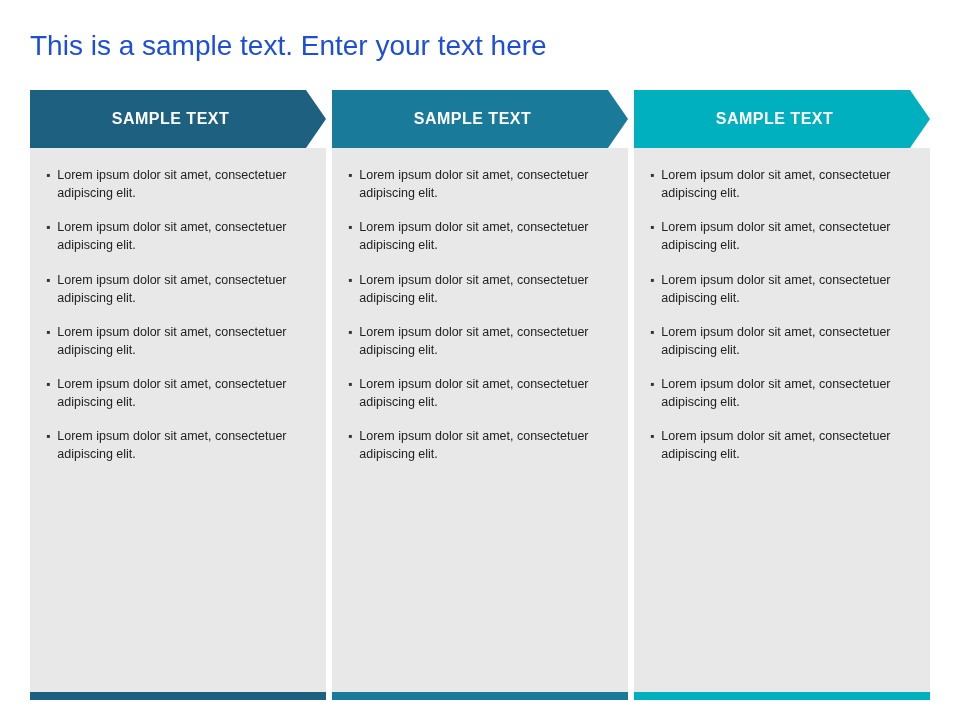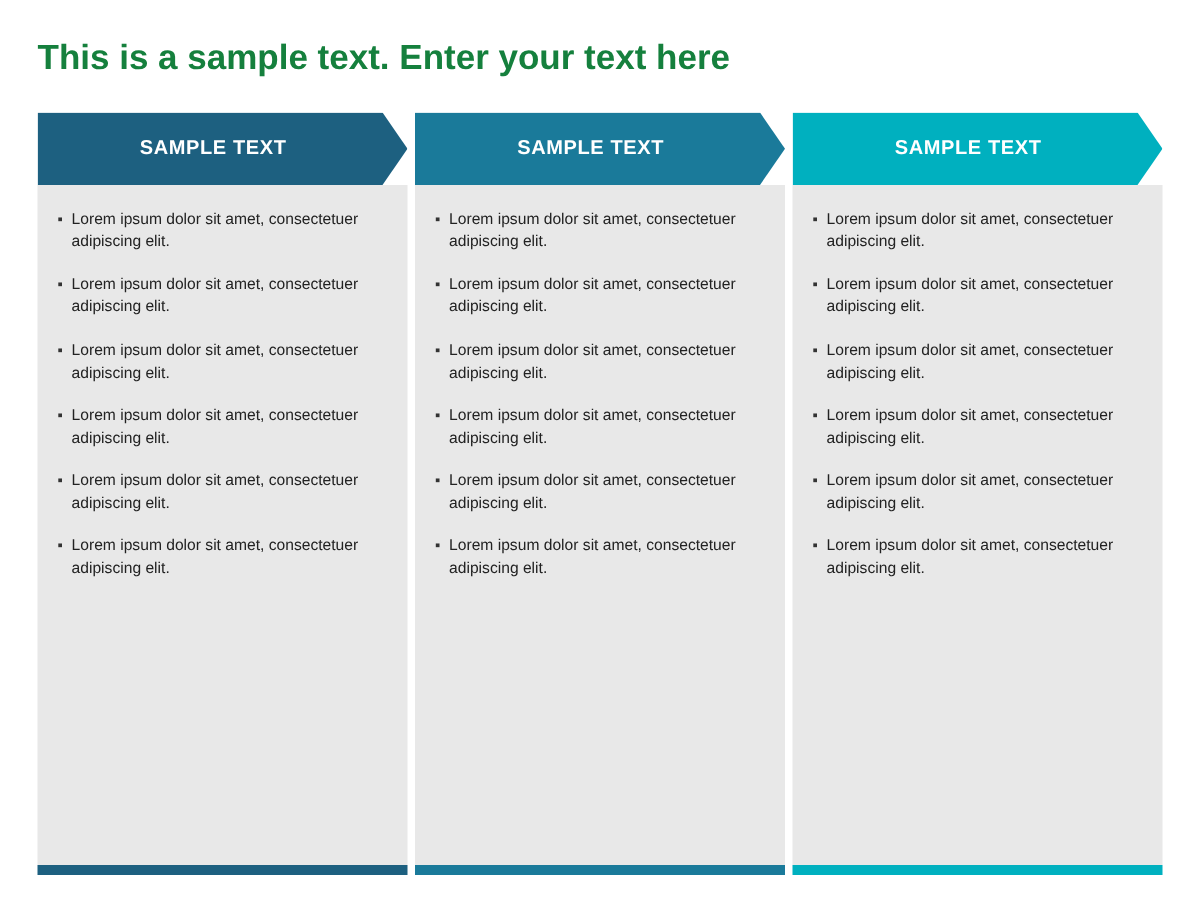--- a/index.html
+++ b/index.html
@@ -19,22 +19,22 @@
     .page-container {
       width: 960px;
       height: 720px;
       padding: 30px 30px 20px 30px;
       display: flex;
       flex-direction: column;
     }
 
     .page-title {
       font-size: 28px;
-      color: #15803d;
-      font-weight: bold;
+      color: #1d4ed8;
+      font-weight: normal;
       margin-bottom: 28px;
     }
 
     .columns-container {
       display: flex;
       flex-direction: row;
       gap: 6px;
       flex: 1;
     }
 

